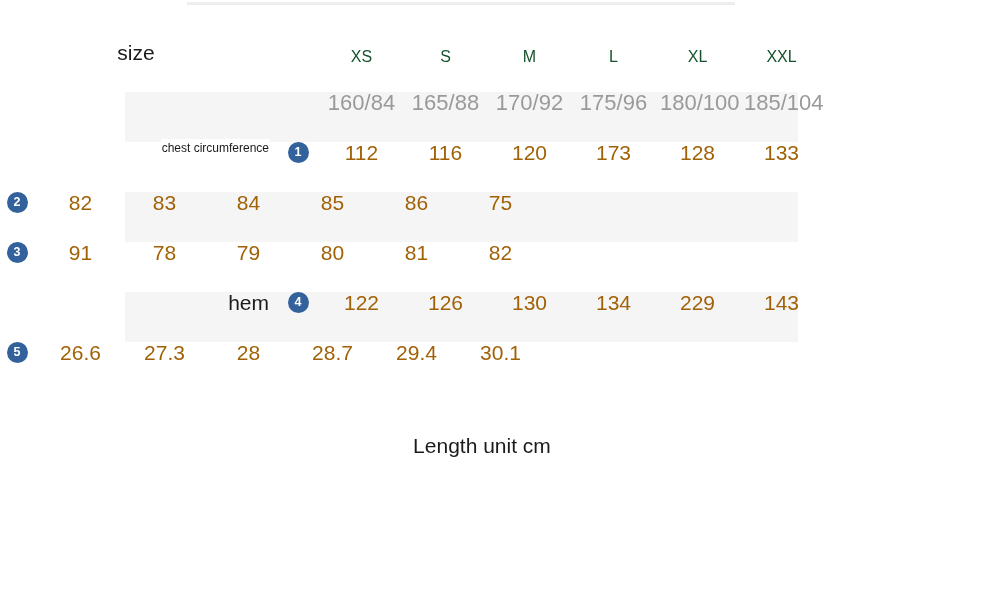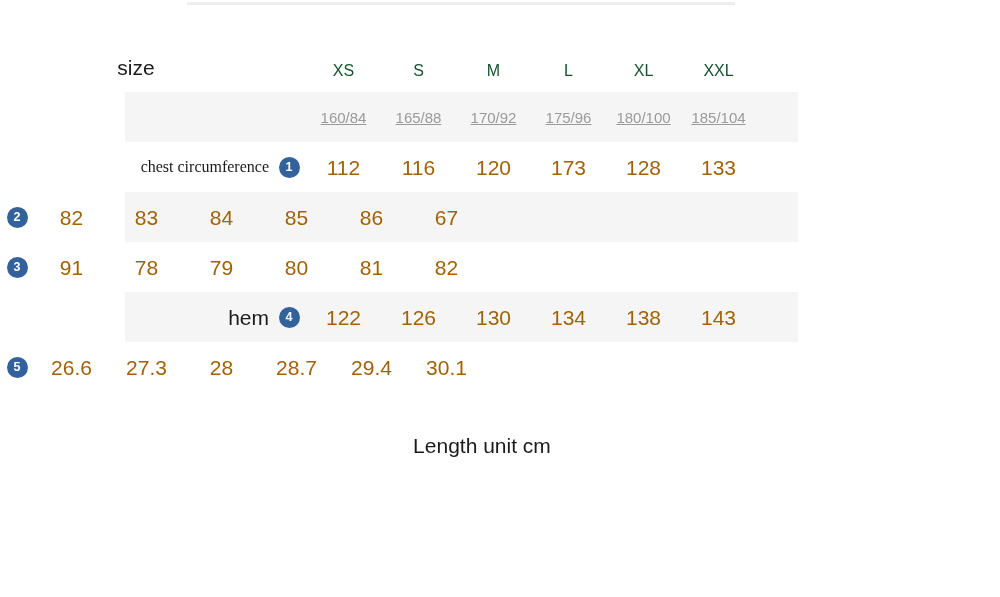--- a/index.html
+++ b/index.html
@@ -48,21 +48,22 @@
     height: 50px;
     background: #f5f5f6;
     z-index: 0;
   }
 
   .row-inner {
     position: relative;
     z-index: 2;
     height: 50px;
     display: flex;
-    align-items: center;
+    align-items: flex-start;
+    gap: 9px;
   }
 
   
   .label-cell {
     width: 272px;
     flex: 0 0 272px;
     text-align: right;
     padding-right: 2px;
     box-sizing: border-box;
     color: #1b1b1b;
@@ -72,22 +73,21 @@
   }
   .label-cell .label-text {
     background: #ffffff;
     padding: 2px 1px;
   }
   .row.shaded .label-cell .label-text {
     background: transparent;
   }
   
   .label-cell.small {
-    font-size: 16px;
-    font-family: Liberation Serif, serif;
+    font-size: 12px;
   }
   .label-cell.header-label {
     font-size: 21px;
     text-align: center;
     padding-right: 0;
   }
 
   
   .badge-cell {
     width: 34px;
@@ -121,23 +121,22 @@
     font-size: 21px;
     line-height: 1;
     white-space: nowrap;
   }
   .val-cell.head {
     color: #14532d;
     font-size: 16px;
     margin-top: 7px;
   }
   .val-cell.spec {
-    font-size: 15px;
+    font-size: 22px;
     color: #9a9a9a;
-    text-decoration: underline;
   }
 
   .footer-note {
     position: absolute;
     left: 0;
     top: 434px;
     width: 964px;
     text-align: center;
     font-size: 21px;
     color: #1b1b1b;
@@ -204,21 +203,21 @@
   <div class="row shaded">
     <div class="row-inner">
       <div class="badge-cell">
         <span class="badge">2</span>
       </div>
       <div class="val-cell">82</div>
       <div class="val-cell">83</div>
       <div class="val-cell">84</div>
       <div class="val-cell">85</div>
       <div class="val-cell">86</div>
-      <div class="val-cell">67</div>
+      <div class="val-cell">75</div>
     </div>
   </div>
 
   <div class="row">
     <div class="row-inner">
       <div class="badge-cell">
         <span class="badge">3</span>
       </div>
       <div class="val-cell">91</div>
       <div class="val-cell">78</div>
@@ -234,21 +233,21 @@
       <div class="label-cell">
         <span class="label-text">hem</span>
       </div>
       <div class="badge-cell">
         <span class="badge">4</span>
       </div>
       <div class="val-cell">122</div>
       <div class="val-cell">126</div>
       <div class="val-cell">130</div>
       <div class="val-cell">134</div>
-      <div class="val-cell">138</div>
+      <div class="val-cell">229</div>
       <div class="val-cell">143</div>
     </div>
   </div>
 
   <div class="row">
     <div class="row-inner">
       <div class="badge-cell">
         <span class="badge">5</span>
       </div>
       <div class="val-cell">26.6</div>

